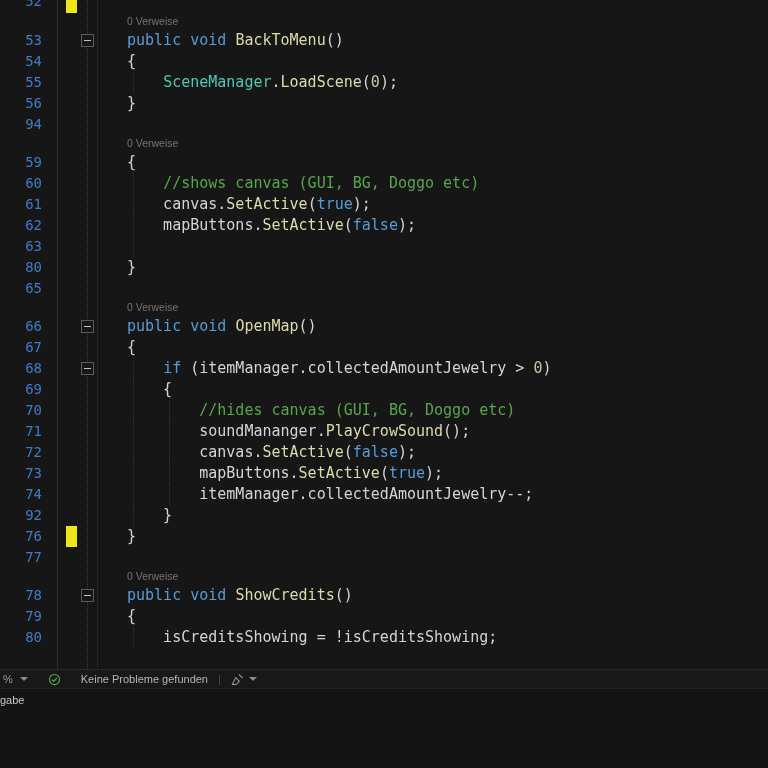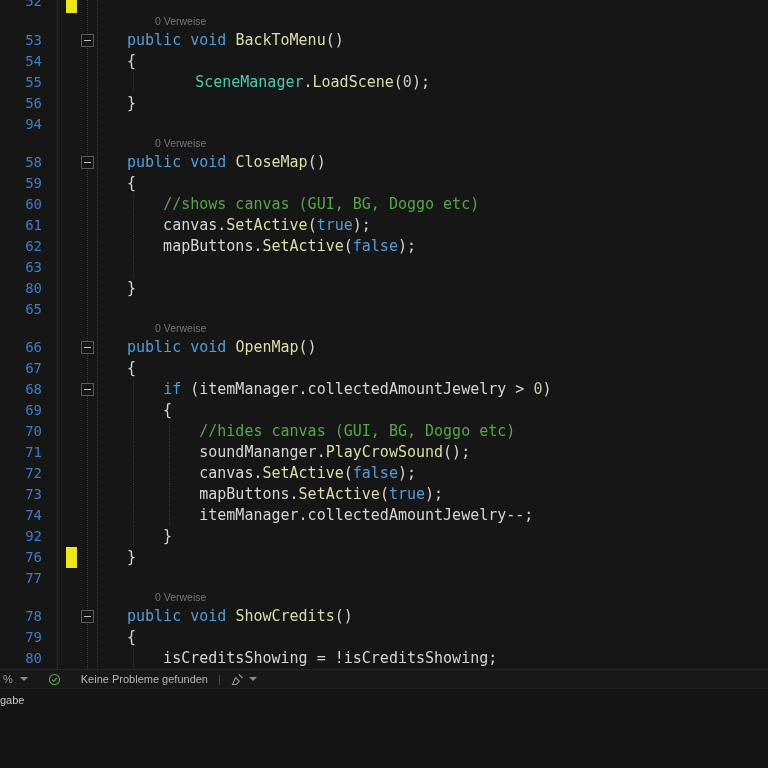--- a/index.html
+++ b/index.html
@@ -9,21 +9,21 @@
 
   
   .editor { position:relative; height:669px; background:#161616; overflow:hidden;
             font-family:"DejaVu Sans Mono", monospace; font-size:15px; flex:none; }
   .ov { position:absolute; top:0; bottom:0; }
   .ov.margin-divider { left:57px; width:1px; background:#2b2b2b; }
   .ov.outline-line   { left:87px; width:0; border-left:1px dotted #3c3c3c; }
   .ov.guide0         { left:97px; width:0; border-left:1px dotted #323232; }
 
   .row { display:flex; height:21px; line-height:21px; position:relative; }
-  .codelens-row { height:17px; line-height:17px;margin-left:28px; }
+  .codelens-row { height:17px; line-height:17px; }
   .partial { height:13px; overflow:hidden; }
   .partial .cell-num { margin-top:-9px; }
 
   .cell-num { width:48px; flex:none; text-align:right; padding-right:6px;
               color:var(--line_number); font-size:14px; }
   .cell-marker { width:32px; flex:none; position:relative; }
   .marker { position:absolute; left:18px; top:0; width:11px; height:100%;
             background:var(--change_marker); }
   .cell-outline { width:16px; flex:none; position:relative; z-index:2; }
   .fold { width:13px; height:13px; margin:4px 0 0 1px; border:1px solid #5a5a5a;
@@ -31,21 +31,21 @@
   .fold::after { content:""; position:absolute; left:2px; right:2px; top:5px;
                  height:1px; background:#c2c2c2; }
   .cell-code { flex:1; padding-left:31px; white-space:pre; color:var(--plain); }
   .codelens-text { font-family:"Liberation Sans", sans-serif; font-size:10.5px;
                    color:#747474; }
   .indent-guide { position:absolute; top:0; bottom:0; width:0;
                   border-left:1px dotted #323232; }
 
   .tok-kw  { color:var(--keyword); }
   .tok-m   { color:var(--method); }
-  .tok-ty  { color:var(--type);margin-left:32px; }
+  .tok-ty  { color:var(--type); }
   .tok-cm  { color:var(--comment); }
   .tok-num { color:var(--number); }
   .tok-pl  { color:var(--plain); }
 
   
   .status-strip { height:19px; flex:none; background:#181818; border-top:1px solid #262626;
                   display:flex; align-items:center; font-size:11px; color:#9a9a9a; }
   .zoom { display:flex; align-items:center; gap:7px; padding-left:3px; }
   .caret-down { width:0; height:0; border-left:4px solid transparent;
                 border-right:4px solid transparent; border-top:4px solid #8a8a8a; }
@@ -123,28 +123,20 @@
           <div class="cell-num">94</div>
           <div class="cell-marker"></div>
           <div class="cell-outline"></div>
           <div class="cell-code"></div>
         </div>
         <div class="row codelens-row">
           <div class="cell-num"></div>
           <div class="cell-marker"></div>
           <div class="cell-outline"></div>
           <div class="cell-code codelens-text">0 Verweise</div>
-        </div>
-        <div class="row code-row">
-          <div class="cell-num">58</div>
-          <div class="cell-marker"></div>
-          <div class="cell-outline">
-            <div class="fold"></div>
-          </div>
-          <div class="cell-code"><span class="tok-kw">public</span><span class="tok-pl"> </span><span class="tok-kw">void</span><span class="tok-pl"> </span><span class="tok-m">CloseMap</span><span class="tok-pl">()</span></div>
         </div>
         <div class="row code-row">
           <div class="cell-num">59</div>
           <div class="cell-marker"></div>
           <div class="cell-outline"></div>
           <div class="cell-code"><span class="tok-pl">{</span></div>
         </div>
         <div class="row code-row">
           <div class="indent-guide" style="left: 133px;"></div>
           <div class="cell-num">60</div>

